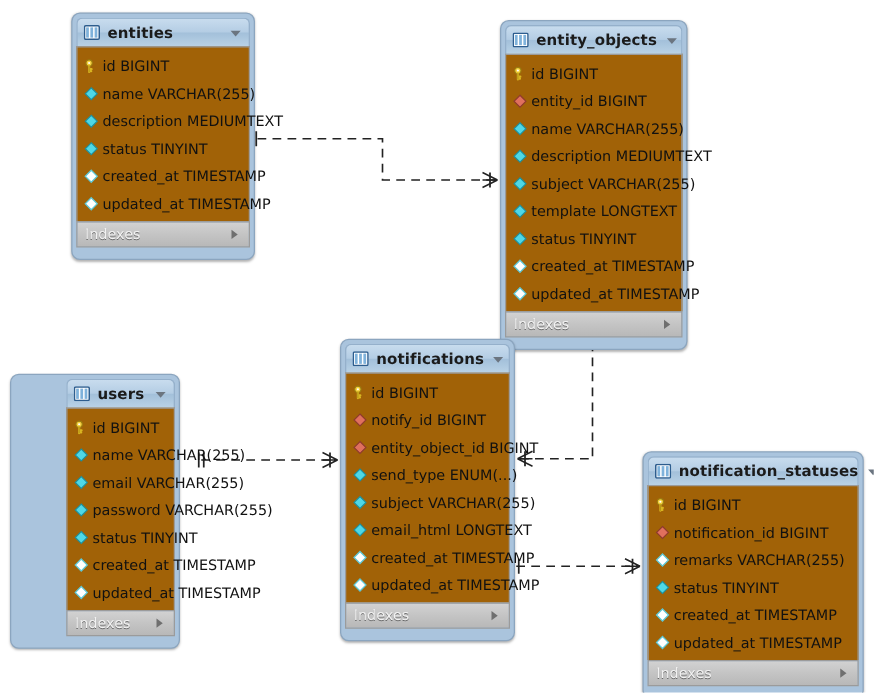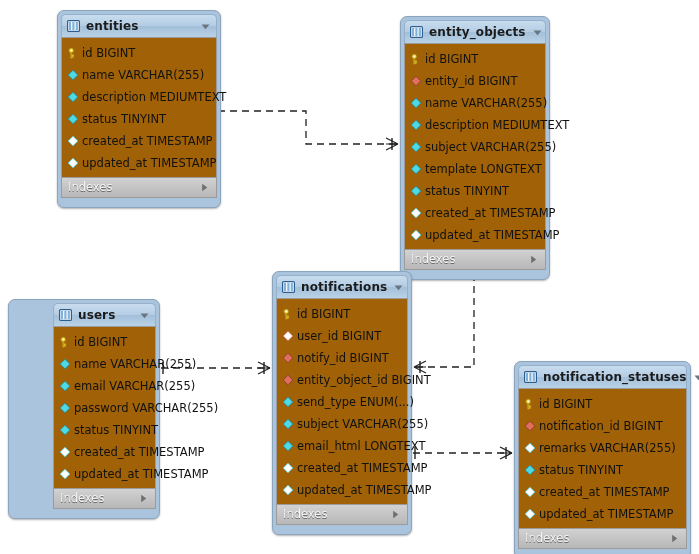--- a/index.html
+++ b/index.html
@@ -176,21 +176,21 @@
     <g>
       <path d="M 413 453 L 512 453" fill="none" stroke="#222222" stroke-width="1.3" stroke-dasharray="7,5"></path>
       <line x1="411" y1="447" x2="411" y2="459" stroke="#222222" stroke-width="1.4"></line>
       <line x1="415" y1="447" x2="415" y2="459" stroke="#222222" stroke-width="1.4"></line>
       <line x1="506" y1="447" x2="506" y2="459" stroke="#222222" stroke-width="1.4"></line>
       <path d="M 512 453 L 500 447 M 512 453 L 500 453 M 512 453 L 500 459" fill="none" stroke="#222222" stroke-width="1.2"></path>
     </g>
   </svg>
 
   <div id="tables-layer">
-      <div class="table-box" style="left: 57px; top: 10px; width: 164px;">
+      <div class="table-box" style="left: 57px; top: 10px; width: 147px;">
         <div class="tbl-header">
           <span class="tbl-icon">
             <svg width="13" height="12" viewBox="0 0 13 12">
               <rect x="0.6" y="0.6" width="11.8" height="10.8" rx="1" fill="#ffffff" stroke="#2d5d8e" stroke-width="1.2"></rect>
               <rect x="1.9" y="1.9" width="2.2" height="8.2" fill="#7fb2db"></rect>
               <rect x="5.3" y="1.9" width="2.2" height="8.2" fill="#7fb2db"></rect>
               <rect x="8.7" y="1.9" width="2.2" height="8.2" fill="#7fb2db"></rect>
             </svg>
           </span>
           <span class="tbl-title">entities</span>
@@ -358,21 +358,21 @@
         </div>
         <div class="tbl-indexes">
           <span class="idx-label">Indexes</span>
           <span class="idx-caret">
             <svg width="11" height="11" viewBox="0 0 11 11">
               <path d="M 3.2 1.8 L 8.2 5.5 L 3.2 9.2 Z" fill="#6f6f6f"></path>
             </svg>
           </span>
         </div>
       </div>
-      <div class="table-box" style="left: 8px; top: 299px; width: 152px; padding-left: 44px;">
+      <div class="table-box" style="left: 8px; top: 299px; width: 136px; padding-left: 44px;">
         <div class="tbl-header">
           <span class="tbl-icon">
             <svg width="13" height="12" viewBox="0 0 13 12">
               <rect x="0.6" y="0.6" width="11.8" height="10.8" rx="1" fill="#ffffff" stroke="#2d5d8e" stroke-width="1.2"></rect>
               <rect x="1.9" y="1.9" width="2.2" height="8.2" fill="#7fb2db"></rect>
               <rect x="5.3" y="1.9" width="2.2" height="8.2" fill="#7fb2db"></rect>
               <rect x="8.7" y="1.9" width="2.2" height="8.2" fill="#7fb2db"></rect>
             </svg>
           </span>
           <span class="tbl-title">users</span>
@@ -477,28 +477,20 @@
                 <circle cx="4.3" cy="3.4" r="0.85" fill="#ffffff"></circle>
                 <path d="M 4.3 5.6 L 4.3 10.6 M 4.3 8.3 L 6.3 8.3 M 4.3 10.0 L 6.0 10.0" stroke="#d9b521" stroke-width="1.7" fill="none" stroke-linecap="round"></path>
                 <path d="M 4.3 5.6 L 4.3 10.6" stroke="#9a7c10" stroke-width="0.5" fill="none"></path>
               </svg>
             </span>
             <span class="col-name">id BIGINT</span>
           </div>
           <div class="col-row">
             <span class="col-ico">
               <svg width="12" height="12" viewBox="0 0 12 12">
-                <path d="M 6 1.2 L 10.8 6 L 6 10.8 L 1.2 6 Z" fill="#ffffff" stroke="#d0705e" stroke-width="1.0"></path>
-              </svg>
-            </span>
-            <span class="col-name">user_id BIGINT</span>
-          </div>
-          <div class="col-row">
-            <span class="col-ico">
-              <svg width="12" height="12" viewBox="0 0 12 12">
                 <path d="M 6 1.2 L 10.8 6 L 6 10.8 L 1.2 6 Z" fill="#e0705e" stroke="#8e3a2c" stroke-width="0.9"></path>
               </svg>
             </span>
             <span class="col-name">notify_id BIGINT</span>
           </div>
           <div class="col-row">
             <span class="col-ico">
               <svg width="12" height="12" viewBox="0 0 12 12">
                 <path d="M 6 1.2 L 10.8 6 L 6 10.8 L 1.2 6 Z" fill="#e0705e" stroke="#8e3a2c" stroke-width="0.9"></path>
               </svg>

